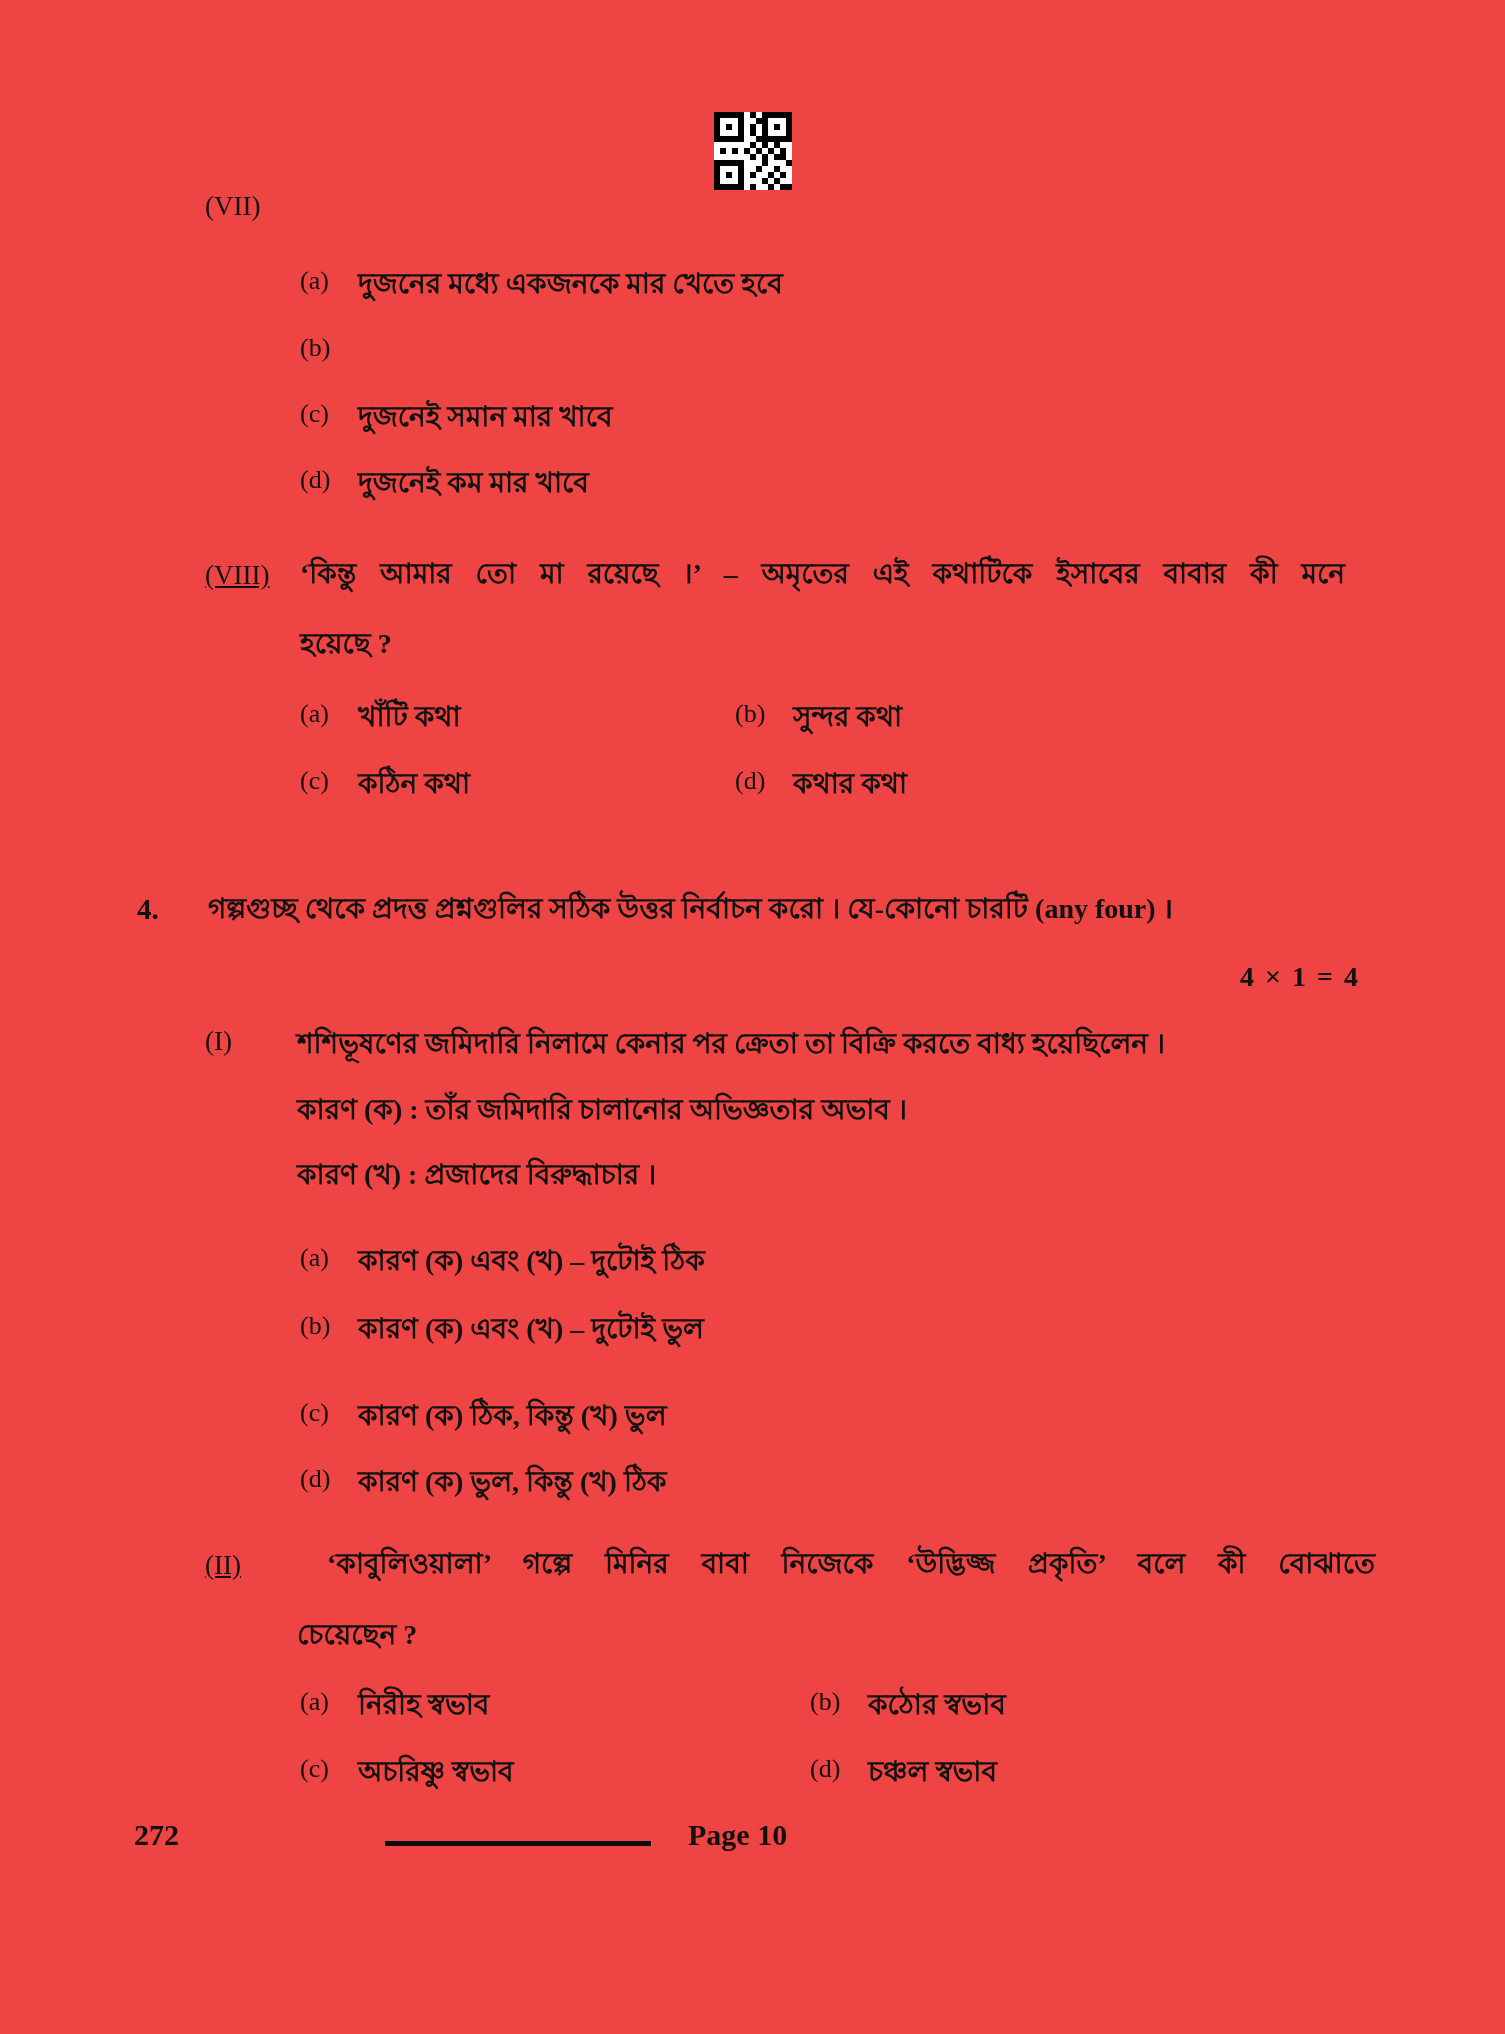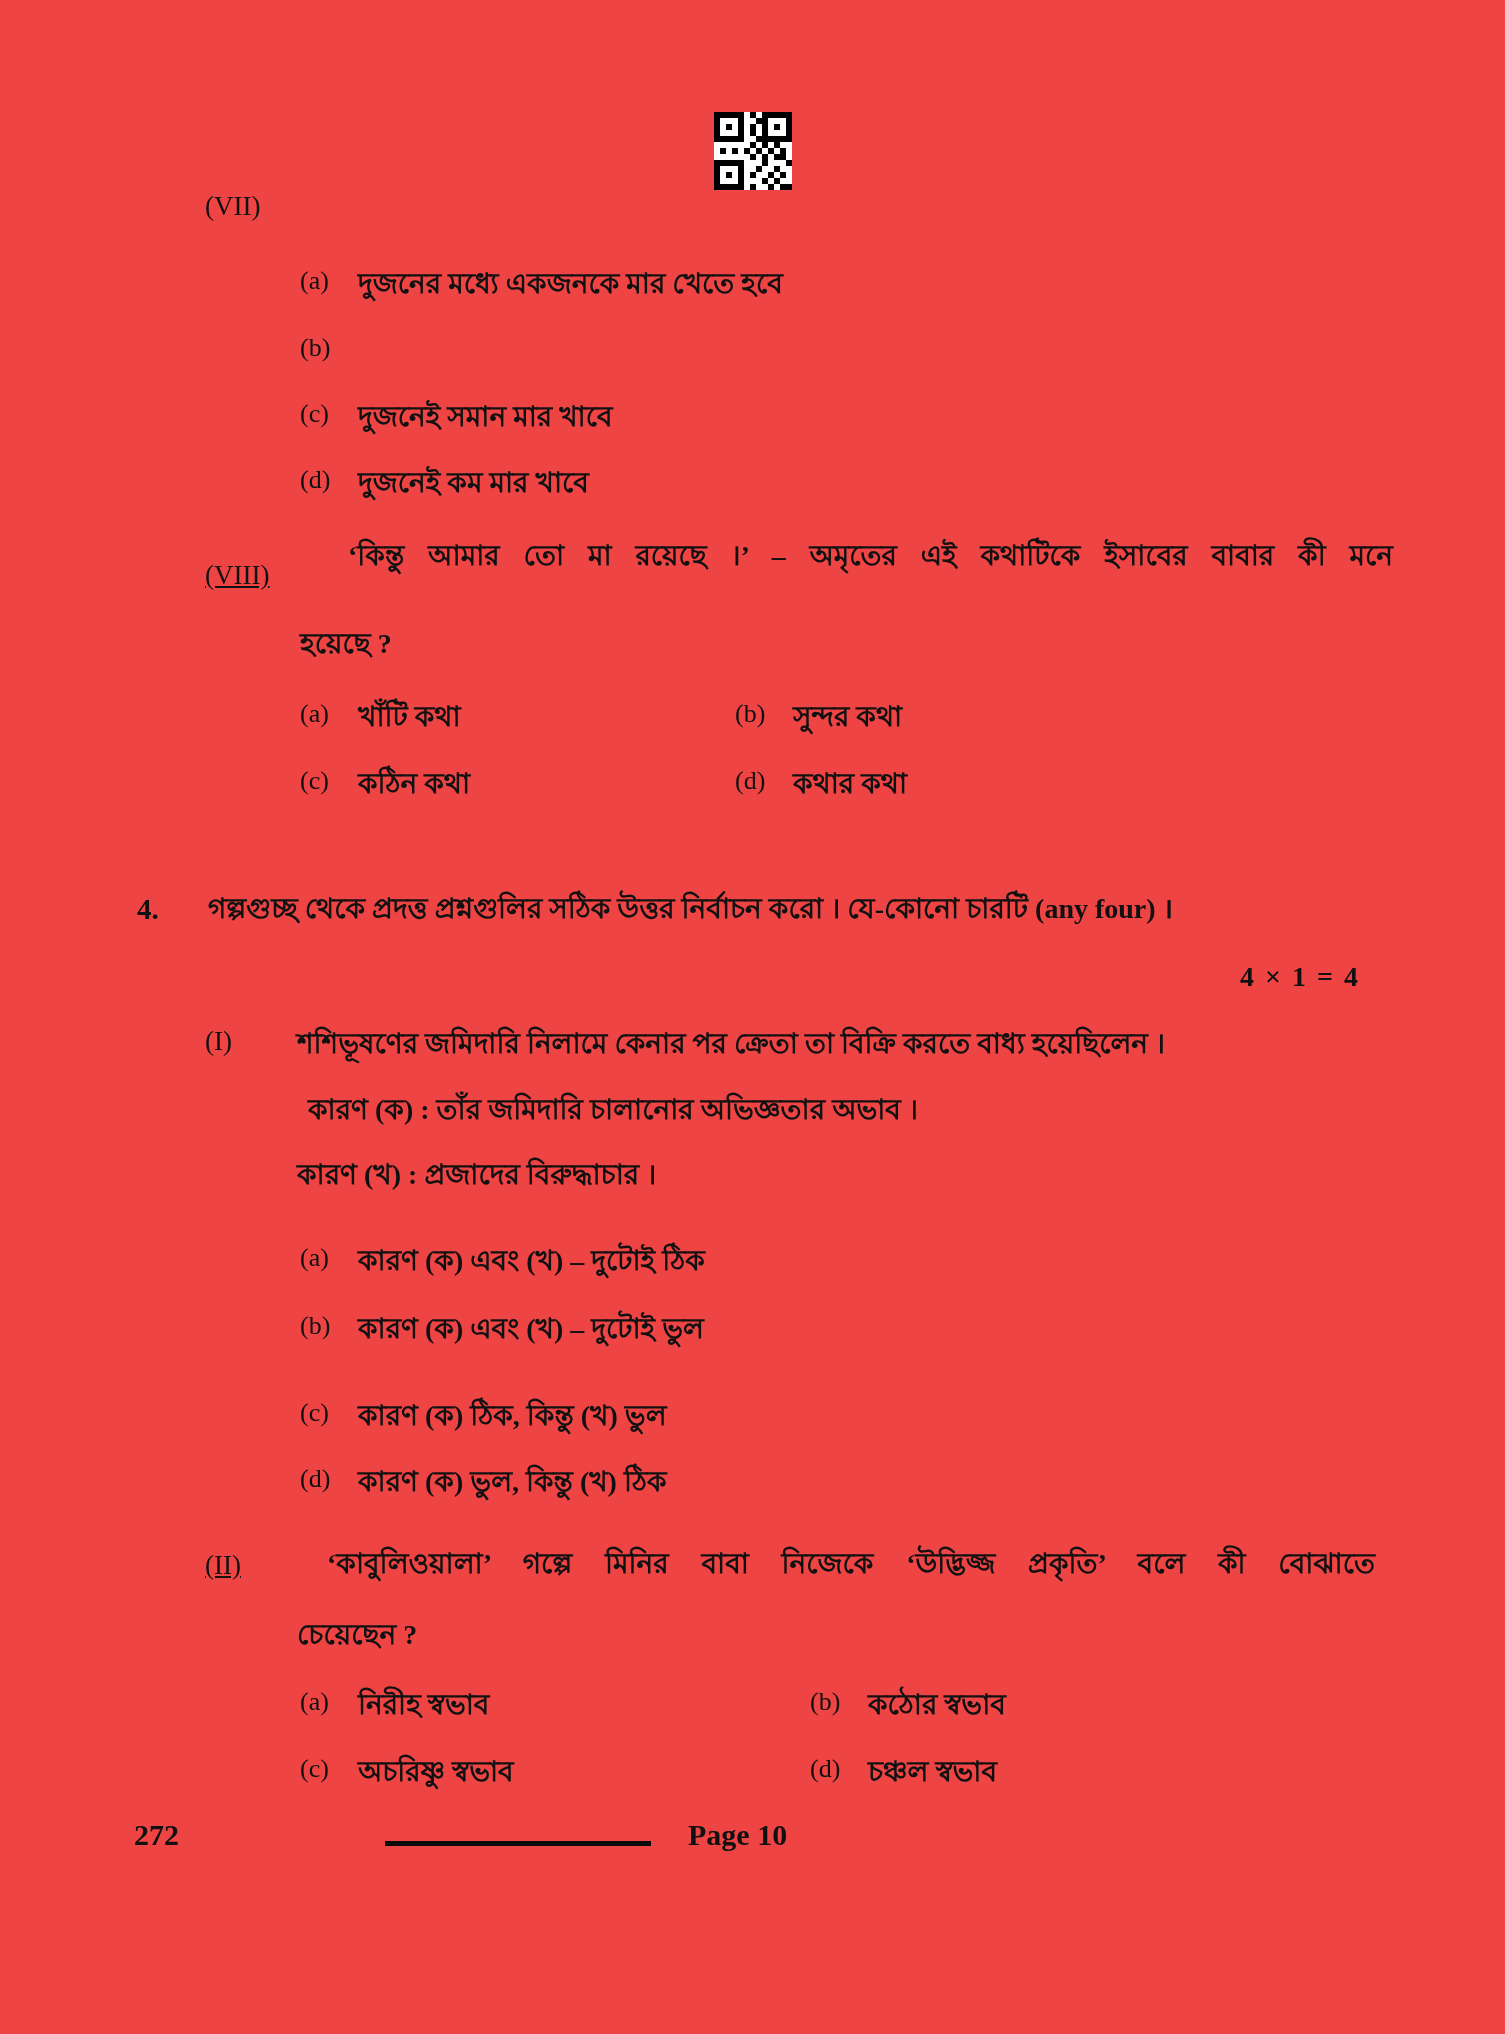--- a/index.html
+++ b/index.html
@@ -99,21 +99,21 @@
   <div class="abs optrow" style="left:300px;top:399px;">
     <span class="optlabel">(c)</span>
     <span class="bn">দুজনেই সমান মার খাবে</span>
   </div>
   <div class="abs optrow" style="left:300px;top:465px;">
     <span class="optlabel">(d)</span>
     <span class="bn">দুজনেই কম মার খাবে</span>
   </div>
 
   <div class="abs lat" style="left:205px;top:560px;">(VIII)</div>
-  <div class="abs bnwrap justify" style="left:300px;top:538px;width:1045px;margin-left:48px;">‘কিন্তু আমার তো মা রয়েছে ।’ – অমৃতের এই কথাটিকে ইসাবের বাবার কী মনে</div>
+  <div class="abs bnwrap justify" style="left:300px;top:556px;width:1045px;">‘কিন্তু আমার তো মা রয়েছে ।’ – অমৃতের এই কথাটিকে ইসাবের বাবার কী মনে</div>
   <div class="abs bn" style="left:300px;top:626px;">হয়েছে ?</div>
 
   <div class="abs optrow" style="left:300px;top:699px;">
     <span class="optlabel">(a)</span>
     <span class="bn">খাঁটি কথা</span>
   </div>
   <div class="abs optrow" style="left:735px;top:699px;">
     <span class="optlabel">(b)</span>
     <span class="bn">সুন্দর কথা</span>
   </div>
@@ -127,21 +127,21 @@
   </div>
 
   <div class="abs qnum" style="left:137px;top:893px;">4.</div>
   <div class="abs bn" style="left:208px;top:891px;">গল্পগুচ্ছ থেকে প্রদত্ত প্রশ্নগুলির সঠিক উত্তর নির্বাচন করো । যে-কোনো চারটি (any four) ।</div>
   <div class="abs marks" style="left:1240px;top:961px;">4 × 1 = 4</div>
 
   <div class="abs qrow" style="left:205px;top:1026px;">
     <span class="qlabel" style="width:92px;">(I)</span>
     <span class="bn">শশিভূষণের জমিদারি নিলামে কেনার পর ক্রেতা তা বিক্রি করতে বাধ্য হয়েছিলেন ।</span>
   </div>
-  <div class="abs bn" style="left:308px;top:1092px;">কারণ (ক) : তাঁর জমিদারি চালানোর অভিজ্ঞতার অভাব ।</div>
+  <div class="abs bn" style="left:297px;top:1092px;">কারণ (ক) : তাঁর জমিদারি চালানোর অভিজ্ঞতার অভাব ।</div>
   <div class="abs bn" style="left:297px;top:1157px;">কারণ (খ) : প্রজাদের বিরুদ্ধাচার ।</div>
 
   <div class="abs optrow" style="left:300px;top:1243px;">
     <span class="optlabel">(a)</span>
     <span class="bn">কারণ (ক) এবং (খ) – দুটোই ঠিক</span>
   </div>
   <div class="abs optrow" style="left:300px;top:1311px;">
     <span class="optlabel">(b)</span>
     <span class="bn">কারণ (ক) এবং (খ) – দুটোই ভুল</span>
   </div>

